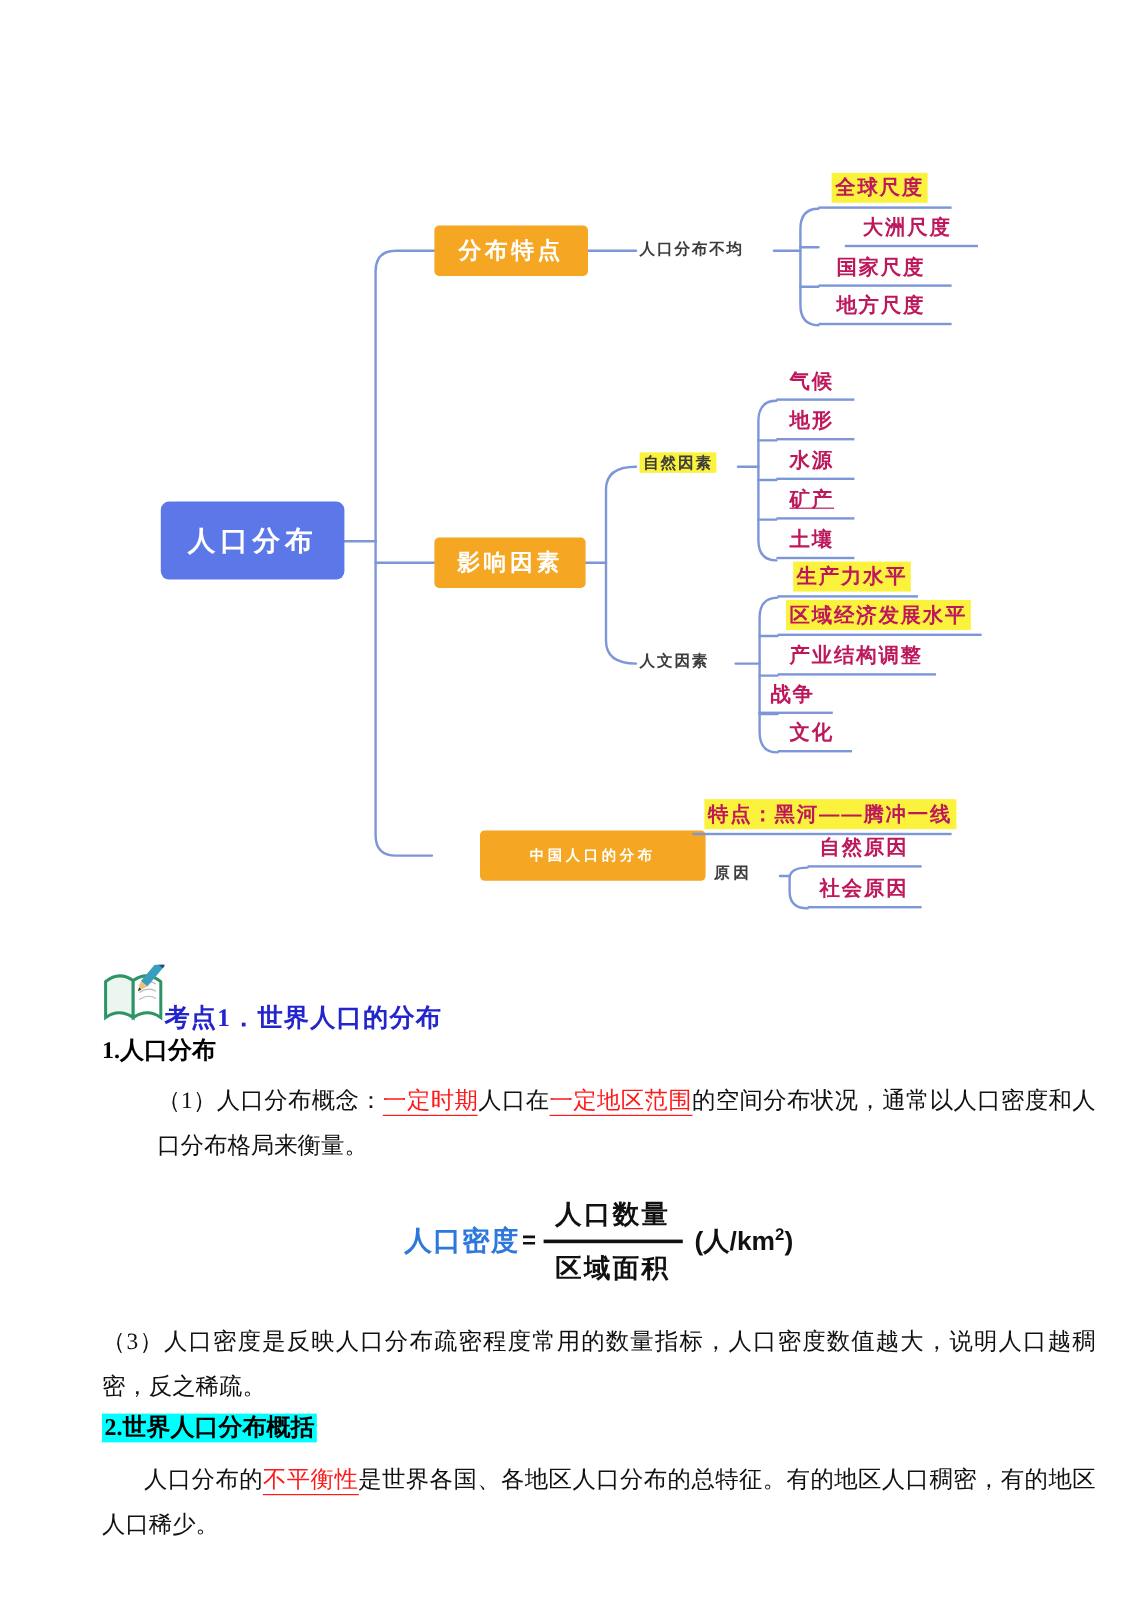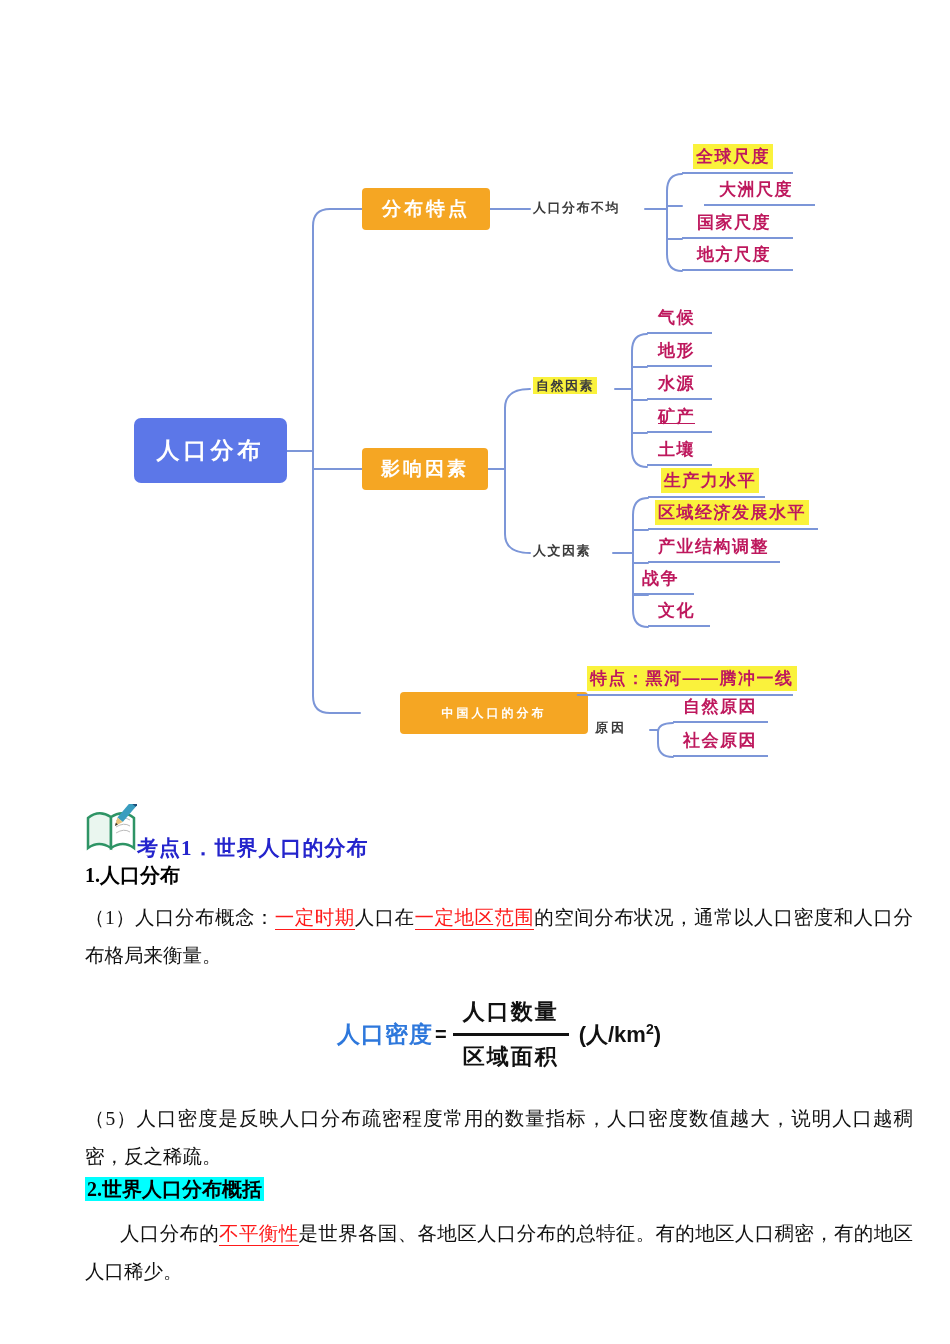--- a/index.html
+++ b/index.html
@@ -23,21 +23,21 @@
 
   
   .doc{position:absolute;left:85px;top:800px;width:828px;
        font-family:"Liberation Serif","DejaVu Serif",serif;color:#111;}
   .kaodian-row{position:relative;height:60px;}
   .book-icon{position:absolute;left:0;top:4px;}
   .kaodian{position:absolute;left:52px;top:34px;font-size:21px;font-weight:bold;color:#2424CC;letter-spacing:1px;}
   .sub-h{font-size:20px;font-weight:bold;color:#000;}
   .sub1{margin-top:2px;}
   .para{font-size:19.5px;line-height:38px;text-align:justify;}
-  .p1{margin-top:10px;}
+  .p1{margin-top:10px;margin-left:46px;}
   .red-u{color:#FE1A1A;border-bottom:1.5px solid #FE1A1A;padding-bottom:1px;}
   .formula{margin-top:22px;display:flex;align-items:center;justify-content:center;
            font-family:"Liberation Sans","DejaVu Sans",sans-serif;font-weight:bold;color:#111;}
   .f-lhs{color:#2E78DC;font-size:23px;letter-spacing:1px;}
   .f-eq{font-size:20px;margin:0 6px 0 2px;}
   .frac{display:inline-block;text-align:center;font-size:22px;letter-spacing:2px;}
   .frac .num{display:block;padding:0 10px 6px 10px;border-bottom:3px solid #111;}
   .frac .den{display:block;padding:6px 10px 0 10px;}
   .f-unit{font-size:22px;margin-left:10px;font-weight:600;}
   .f-unit sup{font-size:14px;}
@@ -149,21 +149,21 @@
     <div class="formula">
       <span class="f-lhs">人口密度</span>
       <span class="f-eq">=</span>
       <span class="frac">
         <span class="num">人口数量</span>
         <span class="den">区域面积</span>
       </span>
       <span class="f-unit"><span>(人/km</span><sup>2</sup><span>)</span></span>
     </div>
 
-    <div class="para p2">（5）人口密度是反映人口分布疏密程度常用的数量指标，人口密度数值越大，说明人口越稠密，反之稀疏。</div>
+    <div class="para p2">（3）人口密度是反映人口分布疏密程度常用的数量指标，人口密度数值越大，说明人口越稠密，反之稀疏。</div>
 
     <div class="sub-h sub2">
       <span class="cyan-hl">2.世界人口分布概括</span>
     </div>
 
     <div class="para p3">
       <span>人口分布的</span><span class="red-u">不平衡性</span><span>是世界各国、各地区人口分布的总特征。有的地区人口稠密，有的地区人口稀少。</span>
     </div>
 
   </div>

